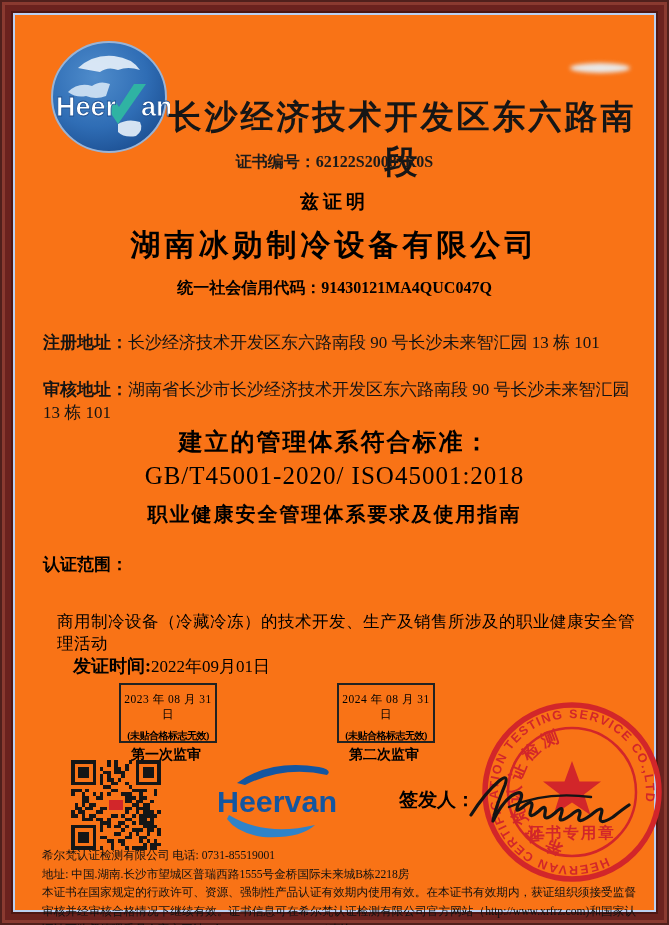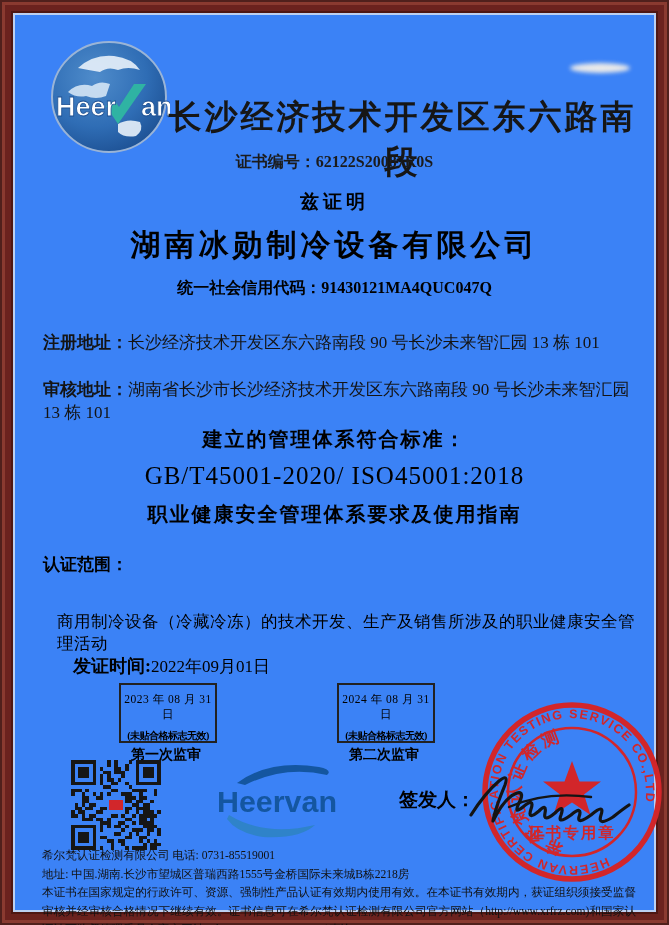--- a/index.html
+++ b/index.html
@@ -12,40 +12,40 @@
   .frame{
     position:absolute;inset:0;
     background:#702622;
     box-shadow:
       inset 0 0 0 2px #50201c,
       inset 0 0 0 5px #8a3a30,
       inset 0 0 0 11px #6b221e,
       inset 0 0 0 14px #4e1713;
   }
   .inner{
-    position:absolute;inset:15px;background:#3b82f6;
+    position:absolute;inset:15px;background:#f97316;
     box-shadow:0 0 0 2px #bcd0f2;
   }
   .abs{position:absolute;}
   .ctr{text-align:center;}
 
   
   .globe{left:33px;top:25px;width:122px;height:114px;}
   .cert-title{left:150px;right:14px;top:80px;font-size:33px;font-weight:bold;letter-spacing:3px;color:#161616;}
   .cert-no{left:120px;right:120px;top:137px;font-size:16px;font-weight:bold;color:#1b1b1b;}
   .declare{left:0;right:0;top:174px;font-size:19px;font-weight:bold;letter-spacing:4px;}
   .company{left:0;right:0;top:210px;font-size:30px;font-weight:bold;letter-spacing:4px;}
   .credit{left:0;right:0;top:263px;font-size:16px;font-weight:bold;}
 
   .addr{left:28px;right:16px;font-size:17px;color:#141414;}
   .addr .lbl{font-weight:bold;}
   .reg-addr{top:316px;}
   .audit-addr{top:363px;}
 
-  .std-head{left:0;right:0;top:411px;font-size:20px;font-weight:bold;letter-spacing:2px;}
+  .std-head{left:0;right:0;top:411px;font-size:24px;font-weight:bold;letter-spacing:2px;}
   .std-code{left:0;right:0;top:447px;font-size:25px;letter-spacing:1px;}
   .std-name{left:0;right:0;top:486px;font-size:20px;font-weight:bold;letter-spacing:2px;}
 
   .scope-lbl{left:28px;top:538px;font-size:17px;font-weight:bold;}
   .scope-txt{left:42px;right:18px;top:596px;font-size:16.5px;letter-spacing:0.5px;}
 
   .date-row-item{top:639px;font-size:17px;}
   .issue{left:58px;}
   .valid{left:284px;}
   .date-row-item .lbl{font-weight:bold;font-size:18px;}

